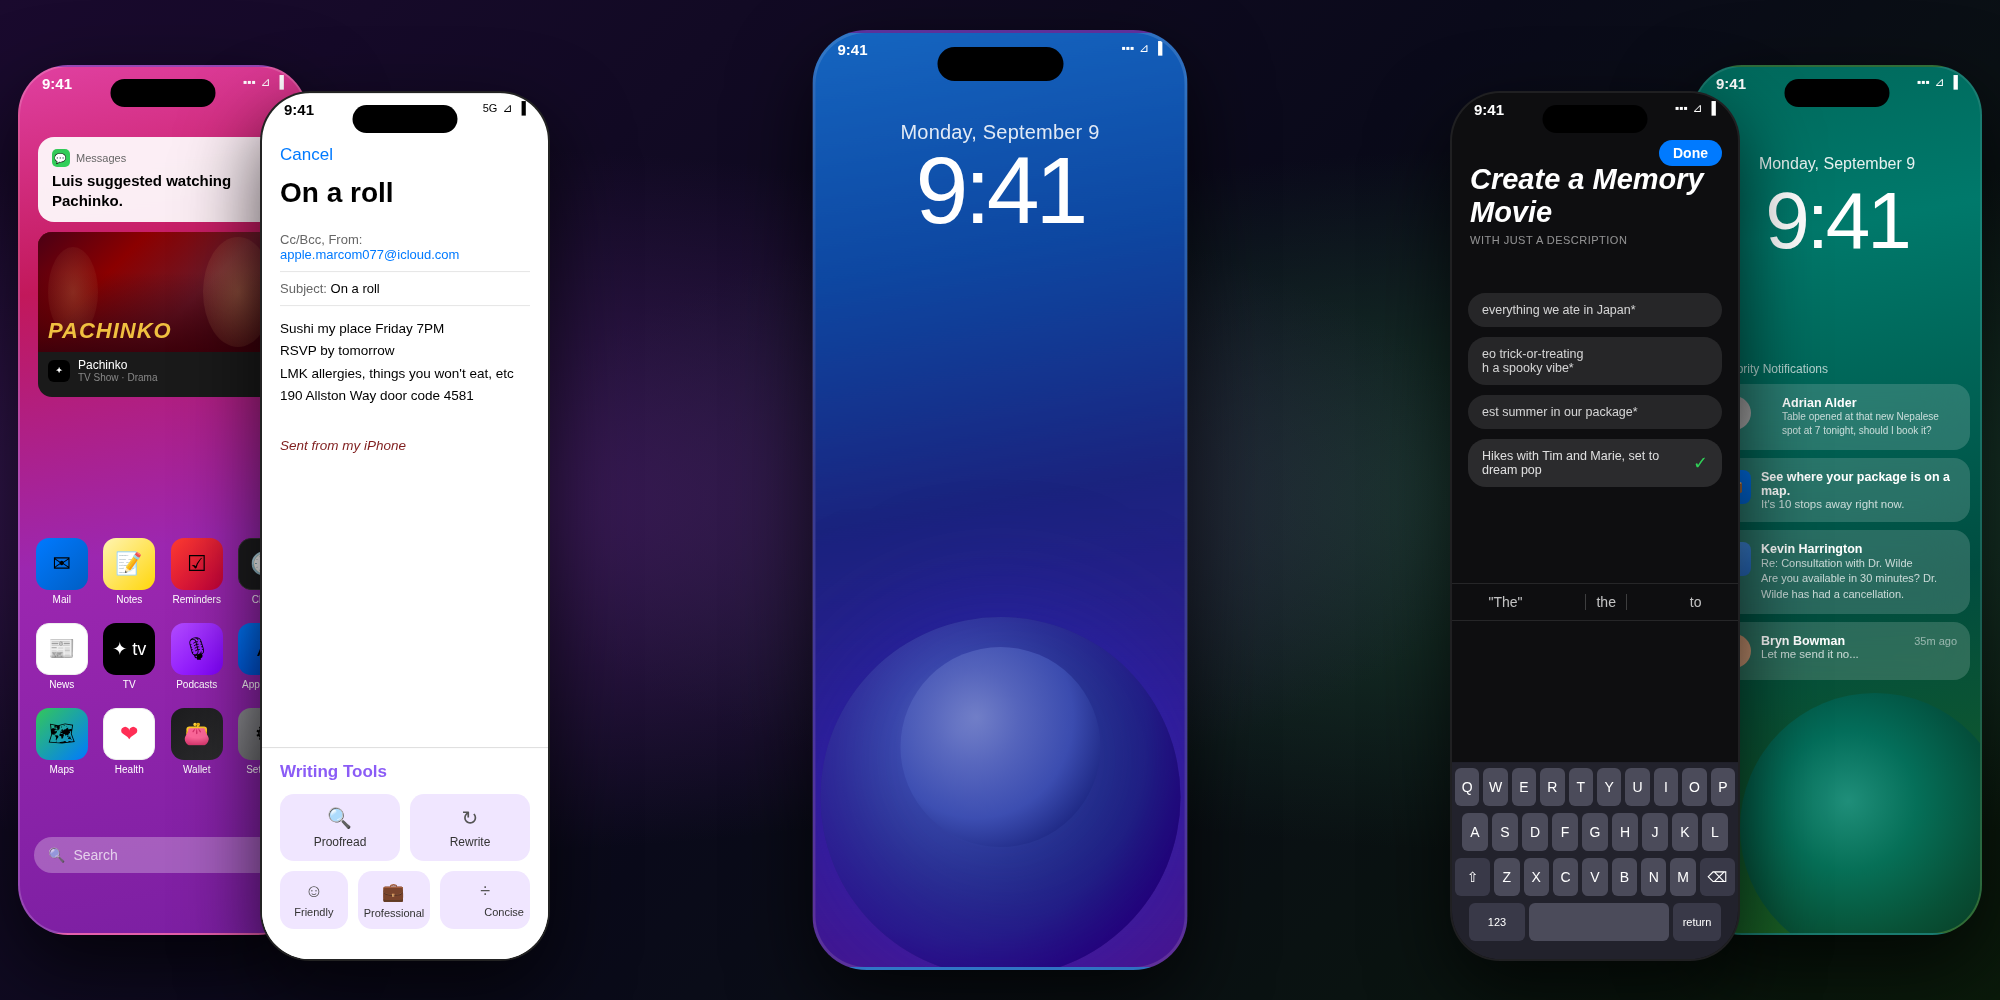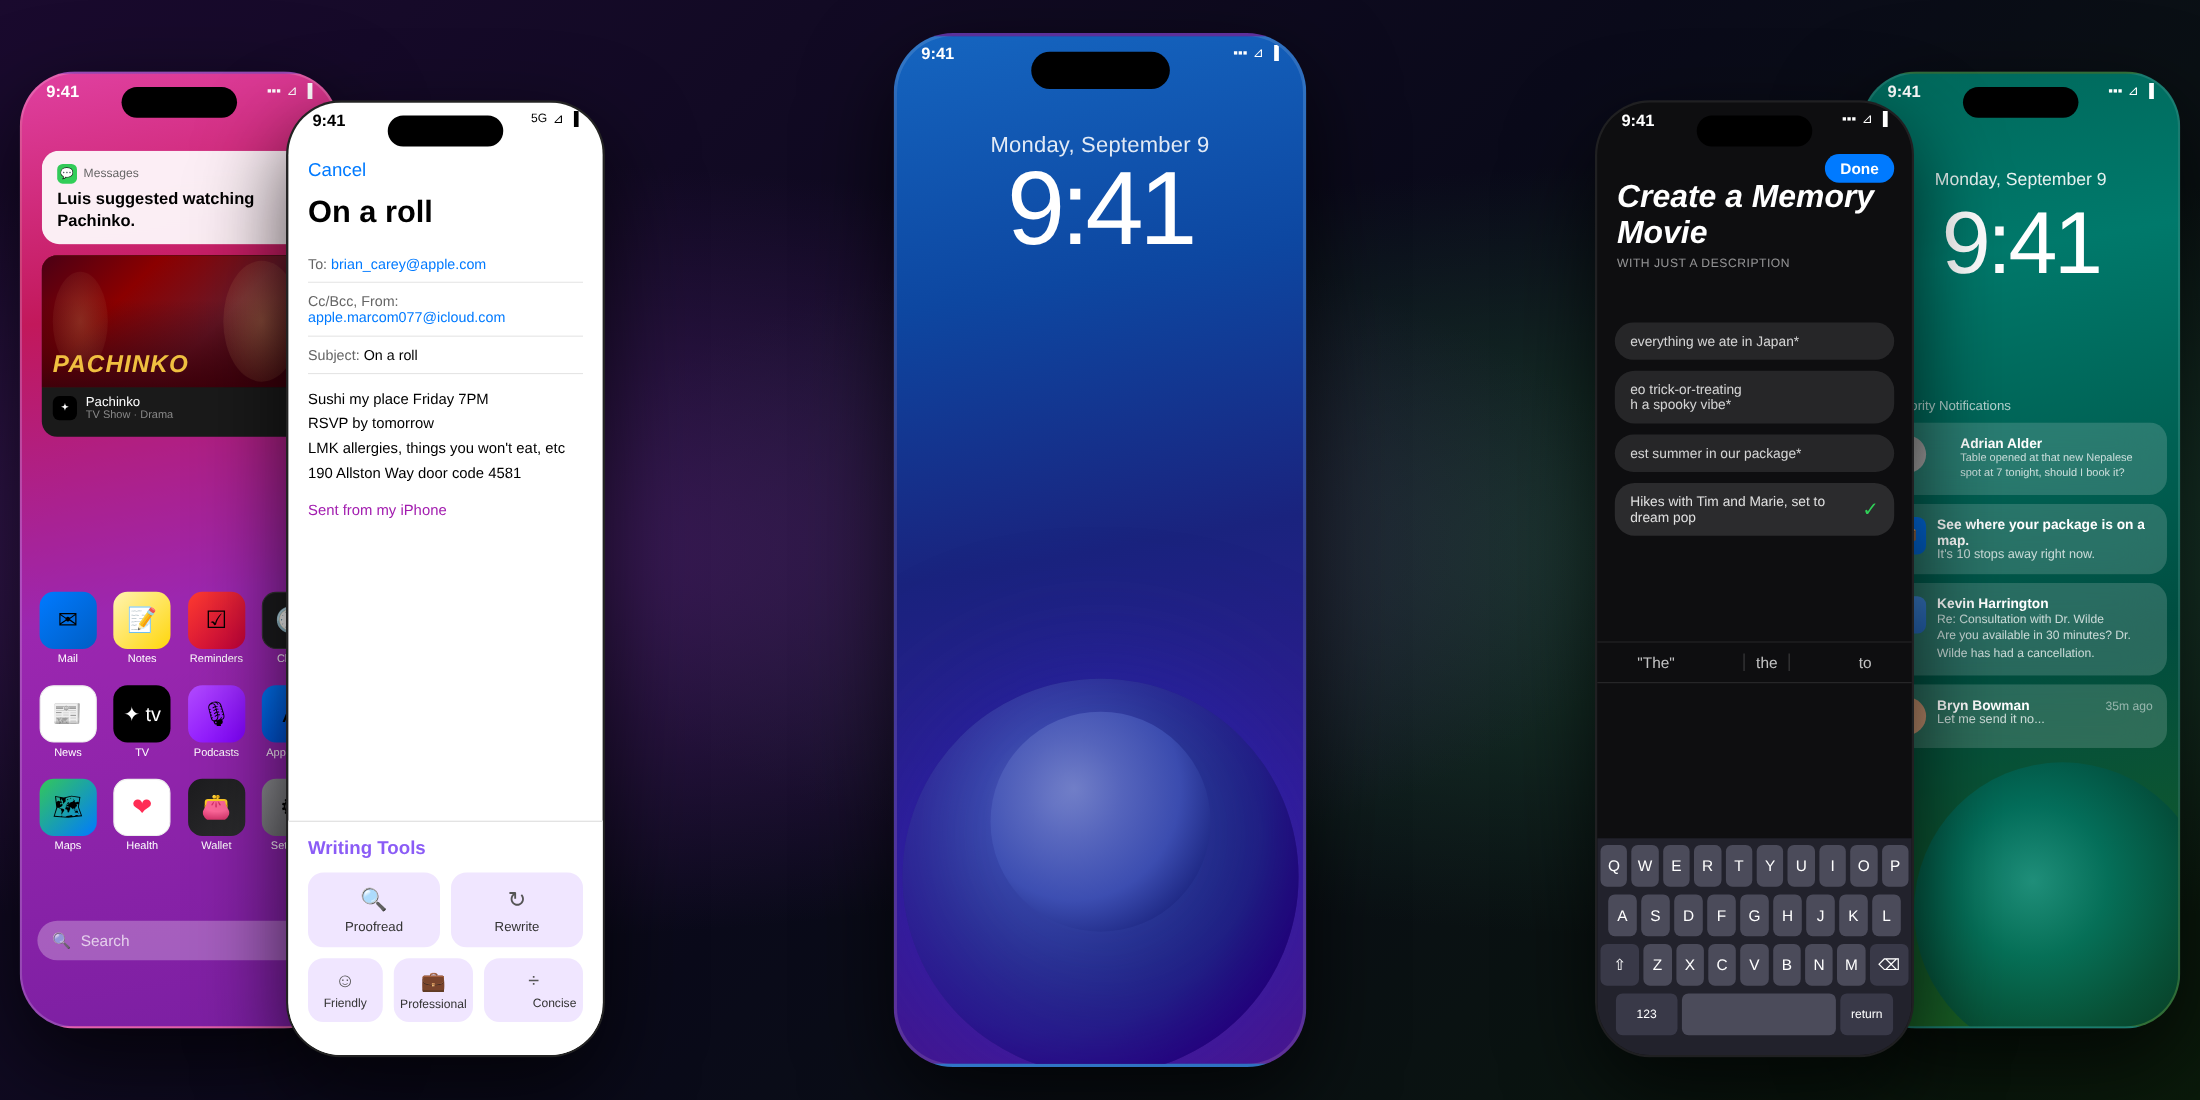--- a/index.html
+++ b/index.html
@@ -402,38 +402,34 @@
         </div>
       </div>
 
       <div style="position:absolute;top:52px;left:18px;">
         <span style="font-size:17px;color:#007aff;">Cancel</span>
       </div>
 
       <div style="position:absolute;top:84px;left:0;right:0;padding:0 18px;">
         <div style="font-size:28px;font-weight:700;color:#000;margin-bottom:14px;">On a roll</div>
         <div style="padding:9px 0;border-bottom:1px solid #e5e5e5;font-size:13px;">
-          <span style="color:#666;">To: </span>
-          <span style="color:#007aff;">brian_carey@apple.com</span>
-        </div>
-        <div style="padding:9px 0;border-bottom:1px solid #e5e5e5;font-size:13px;">
           <span style="color:#666;">Cc/Bcc, From: </span>
           <span style="color:#007aff;">apple.marcom077@icloud.com</span>
         </div>
         <div style="padding:9px 0;border-bottom:1px solid #e5e5e5;font-size:13px;">
           <span style="color:#666;">Subject: </span>
           <span style="color:#000;">On a roll</span>
         </div>
 
         <div style="margin-top:12px;font-size:13.5px;color:#000;line-height:1.65;">
           <div>Sushi my place Friday 7PM</div>
           <div>RSVP by tomorrow</div>
           <div>LMK allergies, things you won't eat, etc</div>
           <div>190 Allston Way door code 4581</div>
-          <div style="margin-top:12px;color:#a21caf;">Sent from my iPhone</div>
+          <div style="margin-top:28px;color:#7f1d1d;font-style:italic;">Sent from my iPhone</div>
         </div>
       </div>
 
       <div style="position:absolute;bottom:0;left:0;right:0;background:white;padding:14px 18px 30px;border-top:1px solid #ddd;">
         <div style="font-size:17px;font-weight:600;color:#8b5cf6;margin-bottom:12px;">Writing Tools</div>
 
         <div style="display:flex;gap:10px;margin-bottom:10px;">
           <div style="flex:1;background:#f0e6ff;border-radius:14px;padding:12px 8px;display:flex;flex-direction:column;align-items:center;gap:5px;">
             <span style="font-size:20px;color:#555;">🔍</span>
             <span style="font-size:12px;color:#333;font-weight:500;">Proofread</span>

